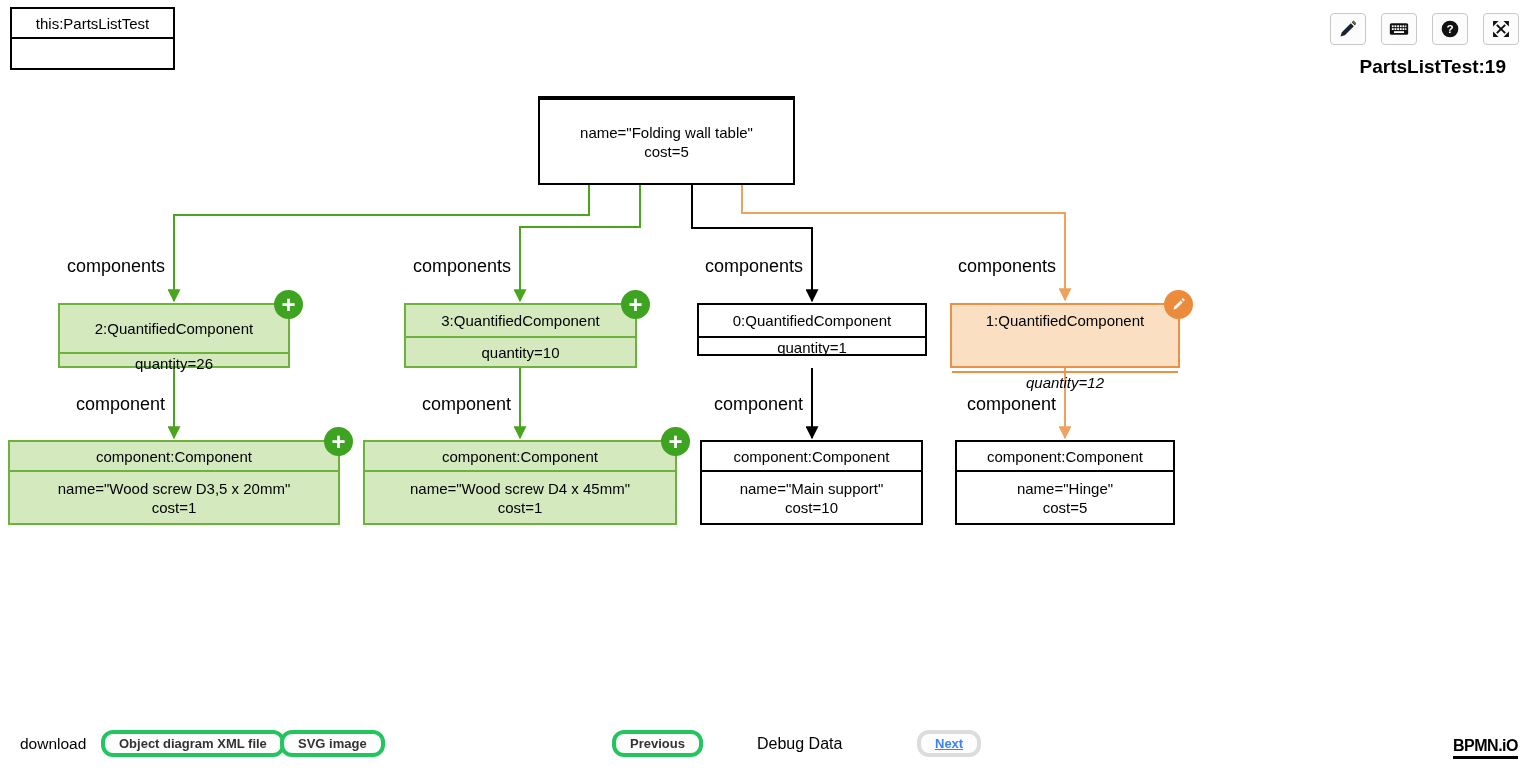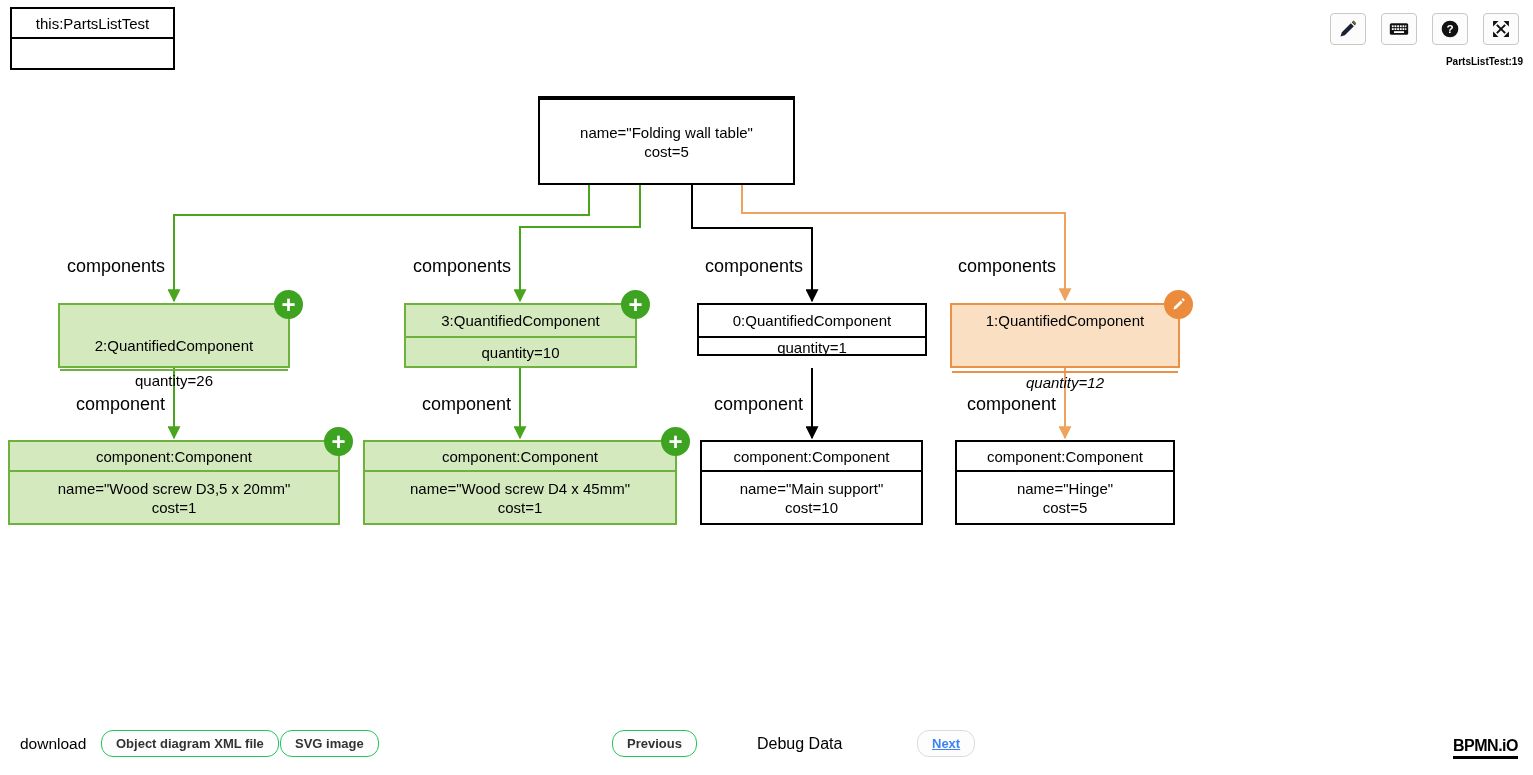--- a/index.html
+++ b/index.html
@@ -33,26 +33,26 @@
   .badge-add{background:var(--green_badge);font-size:24px;font-weight:700;line-height:29px;}
   .badge-edit{background:var(--orange_badge);}
   
   .edge-label{position:absolute;font-size:18px;white-space:nowrap;}
   
   .toolbar{position:absolute;left:1330px;top:13px;display:flex;gap:15px;}
   .tool-btn{
     width:36px;height:32px;box-sizing:border-box;border:1px solid #c8c8c8;border-radius:4px;
     background:#fcfcfc;display:flex;align-items:center;justify-content:center;padding:0;cursor:pointer;
   }
-  .instance-ref{position:absolute;right:10px;top:56px;font-weight:700;font-size:10px;}
+  .instance-ref{position:absolute;right:27px;top:56px;font-weight:700;font-size:19px;}
   
   .footer-text{position:absolute;font-size:15.5px;}
   .btn{
     position:absolute;top:730px;height:27px;box-sizing:border-box;
-    background:#fdfdfd;border:1px solid #22c55e;border-radius:12px;
+    background:#fdfdfd;border:4px solid #22c55e;border-radius:12px;
     font-family:"Liberation Sans","DejaVu Sans",sans-serif;
     font-weight:700;font-size:13px;color:#333;padding:0 14px;cursor:pointer;white-space:nowrap;
   }
   .btn:disabled,.btn.disabled{color:#3b82f6;border-color:#dcdcdc;cursor:default;text-decoration:underline;}
   .logo{
     position:absolute;right:15px;top:737px;font-weight:800;font-size:16px;letter-spacing:-0.5px;
     border-bottom:3px solid #000;padding-bottom:1px;cursor:pointer;
   }
 </style>
 </head>
@@ -97,21 +97,21 @@
   </div>
 
   <div class="node" style="left:538px;top:96px;width:257px;height:89px;">
     <div class="node-attrs">
       <div class="attr-line">name="Folding wall table"</div>
       <div class="attr-line">cost=5</div>
     </div>
   </div>
 
   <div class="node n-green" style="left:58px;top:303px;width:232px;height:65px;">
-    <div class="node-title" style="height:47px;margin-top:17px;">2:QuantifiedComponent</div>
+    <div class="node-title" style="height:47px;">2:QuantifiedComponent</div>
     <div class="node-attrs">
       <div class="attr-line">quantity=26</div>
     </div>
     <div class="badge badge-add">
         <span>+</span>
       </div>
   </div>
 
   <div class="node n-green" style="left:404px;top:303px;width:233px;height:65px;">
     <div class="node-title" style="height:31px;">3:QuantifiedComponent</div>

